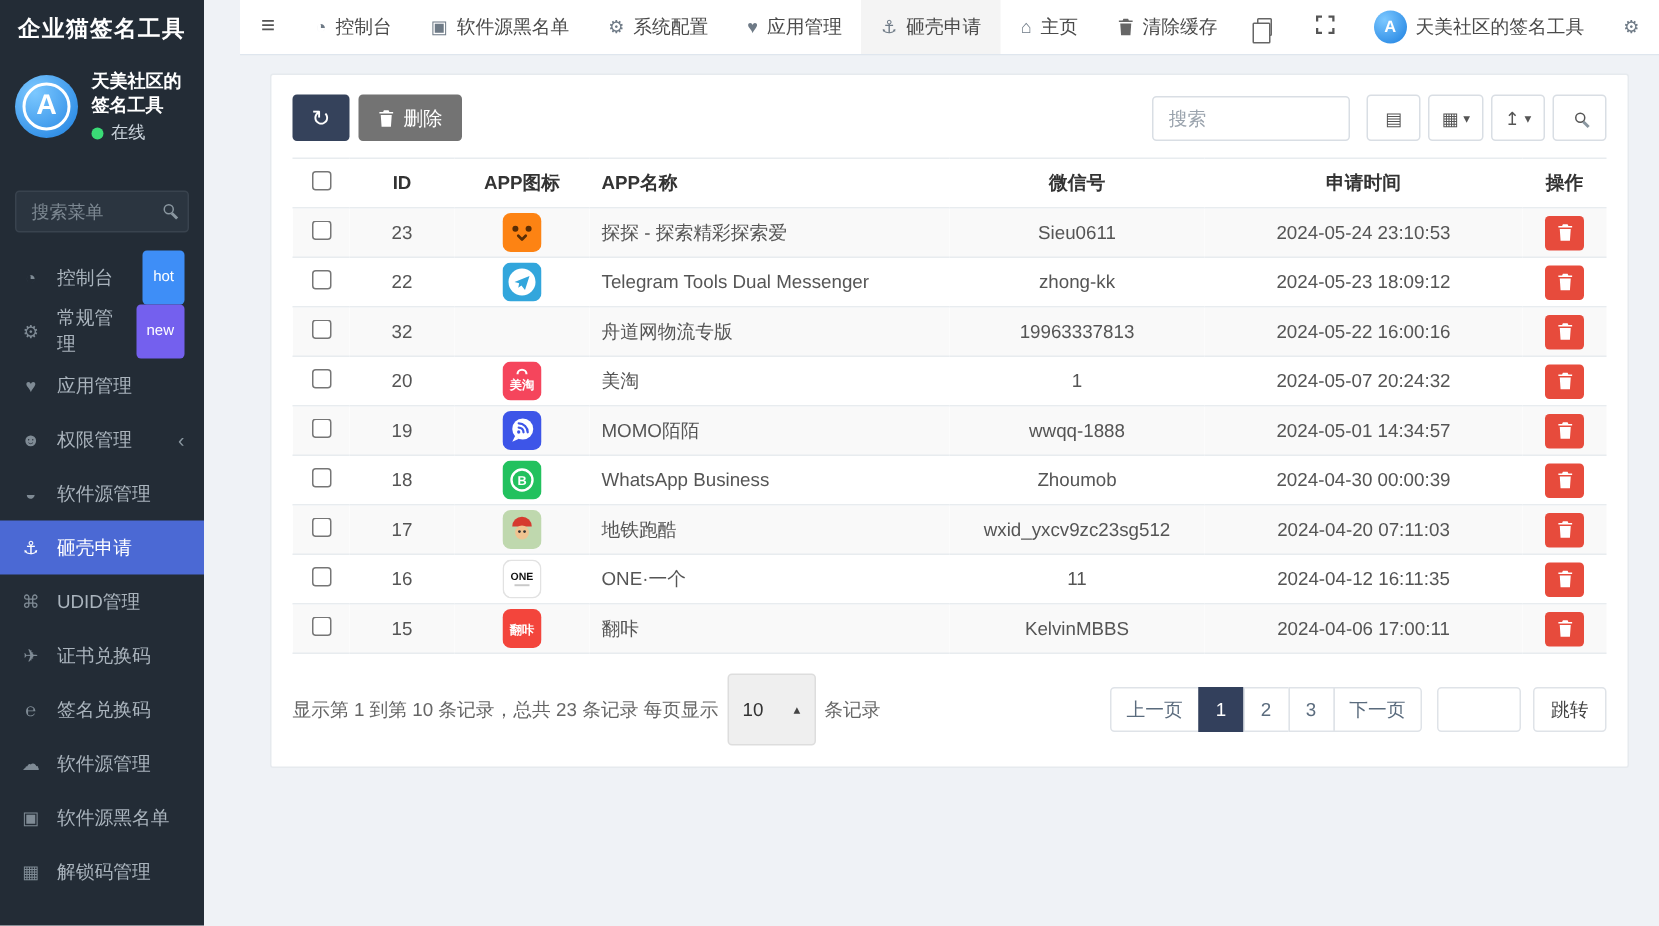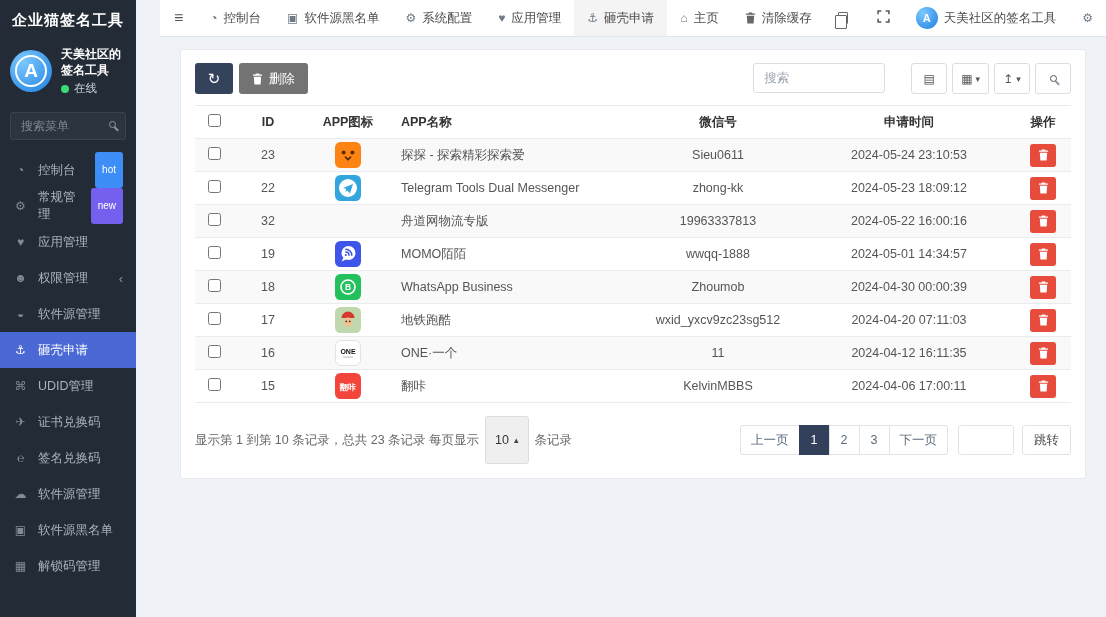--- a/index.html
+++ b/index.html
@@ -8,21 +8,21 @@
 
   
   .sidebar{position:fixed;left:0;top:0;width:136px;height:100%;background:#232c36;color:#aab4bd;z-index:5}
   .brand{height:40px;line-height:40px;text-align:center;color:#fff;font-size:15px;font-weight:bold;letter-spacing:1px}
   .user-panel{display:flex;align-items:center;gap:9px;padding:6px 10px 12px}
   .avatar{width:42px;height:42px;border-radius:50%;background:radial-gradient(circle at 32% 28%,#7cc8ff,#1c7fe0);display:flex;align-items:center;justify-content:center;flex:none}
   .avatar .glyph-a{color:#fff;font-size:19px;font-weight:bold;border:2px solid #fff;border-radius:50%;width:32px;height:32px;display:flex;align-items:center;justify-content:center}
   .user-info .name{color:#fff;font-size:12px;font-weight:bold;line-height:1.35}
   .status{font-size:11.5px;color:#c9d2da;display:flex;align-items:center;gap:5px;margin-top:3px}
   .dot{width:8px;height:8px;border-radius:50%;background:#3adb76;display:inline-block}
-  .side-search{margin:4px 10px 12px;position:relative}
+  .side-search{margin:19px 10px 12px;position:relative}
   .side-search input{width:100%;height:28px;background:#2b3540;border:1px solid #39434e;border-radius:3px;padding:0 26px 0 10px;color:#cfd6dc;font-size:12px;outline:none}
   .side-search input::placeholder{color:#7d8892}
   .mag{display:inline-block;width:7px;height:7px;border:1.5px solid #8a97a0;border-radius:50%;position:relative}
   .mag::after{content:"";position:absolute;width:5px;height:1.5px;background:#8a97a0;transform:rotate(45deg);right:-4px;bottom:-2px}
   .side-search .mag{position:absolute;right:10px;top:9px}
   ul.menu{list-style:none}
   .menu li{display:flex;align-items:center;gap:10px;height:36px;padding:0 13px;font-size:12.5px;color:#aab4bd;cursor:pointer}
   .menu li .icon{width:15px;text-align:center;font-size:12px;color:#7f8b95;flex:none}
   .menu li.active{background:#4b69d4;color:#fff}
   .menu li.active .icon{color:#fff}
@@ -42,39 +42,39 @@
   .icon-copy::after{content:"";position:absolute;left:-4px;top:2px;width:10px;height:12px;border:1px solid #666;border-radius:1px;background:#fff}
   .trash-i svg{display:block}
 
   
   .content{position:fixed;left:160px;top:37px;right:0;bottom:0;background:#eff2f6;overflow:hidden}
   .card{margin:12px 20px;background:#fff;border:1px solid #e6eaee;border-radius:2px;padding:13px 14px 14px}
   .card-toolbar{display:flex;align-items:center;margin-bottom:11px}
   .btn{height:31px;border:none;border-radius:3px;font-size:13px;cursor:pointer;display:inline-flex;align-items:center;justify-content:center}
   .btn-refresh{width:38px;background:#35425b;color:#fff;font-size:15px}
   .btn-delete{margin-left:6px;background:#737373;color:#fff;padding:0 13px;gap:6px}
-  .toolbar-right{margin-left:auto;display:flex;align-items:flex-start;gap:20px}
+  .toolbar-right{margin-left:auto;display:flex;align-items:center;gap:5px}
   .search-input{width:132px;height:30px;border:1px solid #d9dee4;border-radius:3px;padding:0 10px;font-size:12.5px;color:#333;outline:none;margin-right:6px}
   .search-input::placeholder{color:#9aa3ad}
   .tbtn{height:31px;min-width:36px;background:#fff;border:1px solid #d9dee4;border-radius:3px;color:#555;font-size:12px;display:inline-flex;align-items:center;justify-content:center;gap:3px;cursor:pointer;padding:0 8px}
   .caret{font-size:9px;color:#555}
 
   table{width:100%;border-collapse:collapse;font-size:12.5px;color:#555;table-layout:fixed}
   th,td{border-bottom:1px solid #e8ecef;height:33px;padding:0 8px;overflow:hidden;white-space:nowrap}
   th{border-top:1px solid #e8ecef;color:#333;font-size:12.5px;font-weight:bold;text-align:center}
   th.col-name,td.col-name{text-align:left}
   td{text-align:center}
   tbody tr:nth-child(odd) td{background:#f9f9f9}
   .col-sel{width:38px}.col-id{width:70px}.col-icon{width:90px}.col-wechat{width:170px}.col-time{width:212px}.col-op{width:56px}
   .app-icon{width:26px;height:26px;display:inline-block;vertical-align:middle}
   .app-icon svg{display:block;width:26px;height:26px}
   .del-btn{width:26px;height:23px;background:#e74b3c;border:none;border-radius:3px;display:inline-flex;align-items:center;justify-content:center;cursor:pointer}
 
   .card-footer{display:flex;align-items:center;margin-top:13px;font-size:12.5px;color:#666}
-  .page-size{display:inline-flex;align-items:center;gap:5px;background:#efefef;border:1px solid #ddd;border-radius:3px;padding:16px 9px;margin:0 6px;color:#333;cursor:pointer}
+  .page-size{display:inline-flex;align-items:center;gap:20px;background:#efefef;border:1px solid #ddd;border-radius:3px;padding:16px 9px;margin:0 6px;color:#333;cursor:pointer}
   .page-size .caret-up{font-size:9px;color:#444}
   .pager{margin-left:auto;display:flex;align-items:flex-end}
   .page-btn{min-width:31px;height:30px;padding:0 10px;border:1px solid #dfe3e8;background:#fff;color:#5a6b7d;display:inline-flex;align-items:center;justify-content:center;font-size:12.5px;cursor:pointer;margin-left:-1px}
   .page-btn:first-child{border-radius:3px 0 0 3px;margin-left:0}
   .page-btn.last{border-radius:0 3px 3px 0}
   .page-btn.active{background:#33405c;border-color:#33405c;color:#fff}
   .jump-input{width:56px;height:30px;border:1px solid #dfe3e8;border-radius:3px;margin-left:10px;outline:none;padding:0 6px;font-size:12.5px}
   .jump-btn{height:30px;border:1px solid #dfe3e8;background:#fff;border-radius:3px;padding:0 11px;margin-left:8px;font-size:12.5px;color:#444;cursor:pointer}
 </style>
 </head>
@@ -302,20 +302,37 @@
             <td class="col-wechat">19963337813</td>
             <td class="col-time">2024-05-22 16:00:16</td>
             <td class="col-op"><button class="del-btn">
                 <svg viewBox="0 0 12 13" width="11" height="12">
                   <path fill="#fff" d="M4.3 0.5h3.4l.6 1.2H11v1.2H1V1.7h2.7zM2 4h8l-.6 8.5H2.6z"></path>
                 </svg>
               </button></td>
           </tr>
           <tr>
             <td class="col-sel"><input type="checkbox" style=""></td>
+            <td class="col-id">20</td>
+            <td class="col-icon"><span class="app-icon"><svg viewBox="0 0 26 26">
+                  <rect width="26" height="26" rx="5.5" fill="#f5455c"></rect>
+                  <path d="M10 8.5a3 3 0 0 1 6 0" fill="none" stroke="#fff" stroke-width="1.4"></path>
+                  <text x="13" y="18" font-size="8.2" font-weight="bold" fill="#fff" text-anchor="middle">美淘</text>
+                </svg></span></td>
+            <td class="col-name">美淘</td>
+            <td class="col-wechat">1</td>
+            <td class="col-time">2024-05-07 20:24:32</td>
+            <td class="col-op"><button class="del-btn">
+                <svg viewBox="0 0 12 13" width="11" height="12">
+                  <path fill="#fff" d="M4.3 0.5h3.4l.6 1.2H11v1.2H1V1.7h2.7zM2 4h8l-.6 8.5H2.6z"></path>
+                </svg>
+              </button></td>
+          </tr>
+          <tr>
+            <td class="col-sel"><input type="checkbox" style=""></td>
             <td class="col-id">19</td>
             <td class="col-icon"><span class="app-icon"><svg viewBox="0 0 26 26">
                   <rect width="26" height="26" rx="5.5" fill="#3d55e8"></rect>
                   <circle cx="13.5" cy="12" r="7" fill="#fff"></circle>
                   <path d="M8.5 16.5l-2 4 4.5-2z" fill="#fff"></path>
                   <circle cx="10.8" cy="14" r="1.1" fill="#3d55e8"></circle>
                   <path d="M10.8 11a3.2 3.2 0 0 1 3.2 3.2" fill="none" stroke="#3d55e8" stroke-width="1.5" stroke-linecap="round"></path>
                   <path d="M10.8 8.2a6 6 0 0 1 6 6" fill="none" stroke="#3d55e8" stroke-width="1.5" stroke-linecap="round"></path>
                 </svg></span></td>
             <td class="col-name">MOMO陌陌</td>

